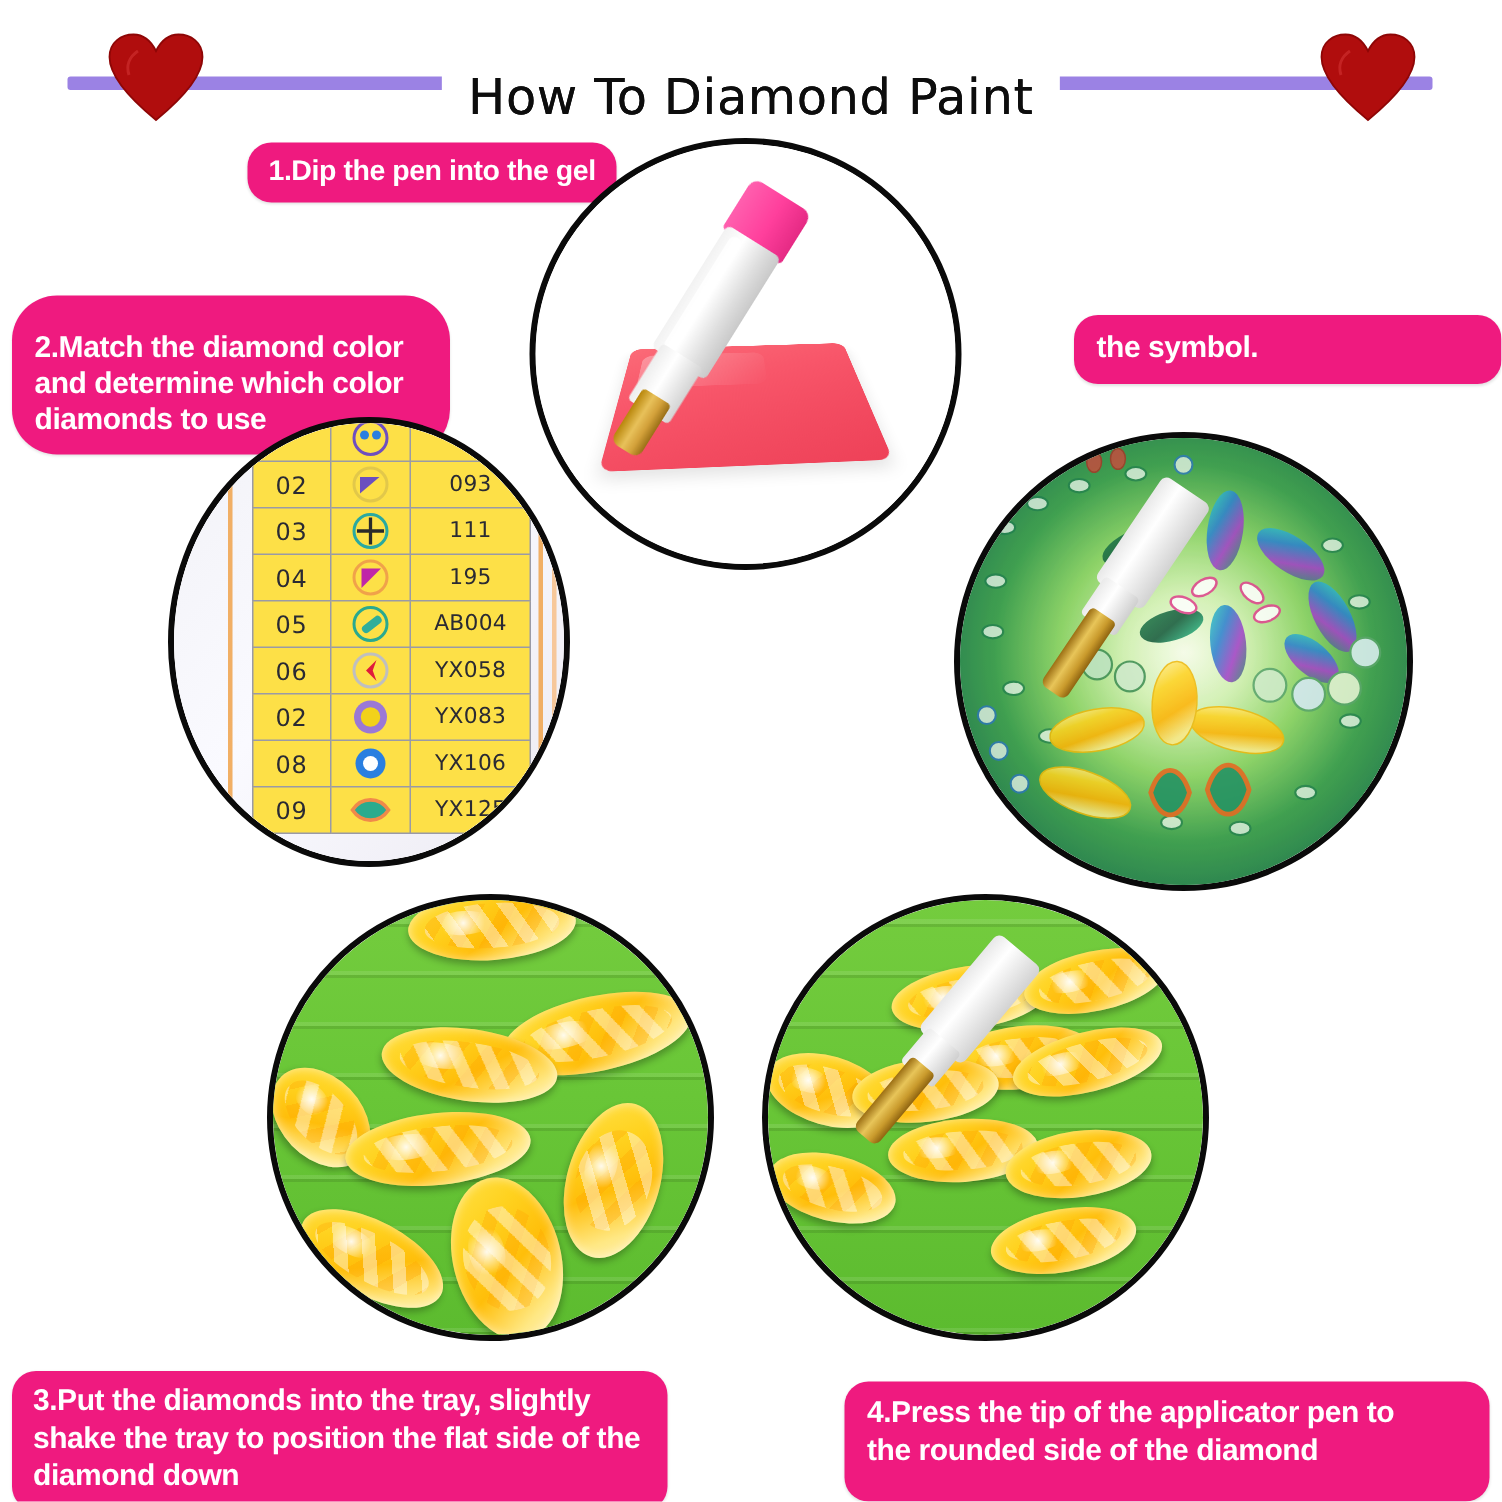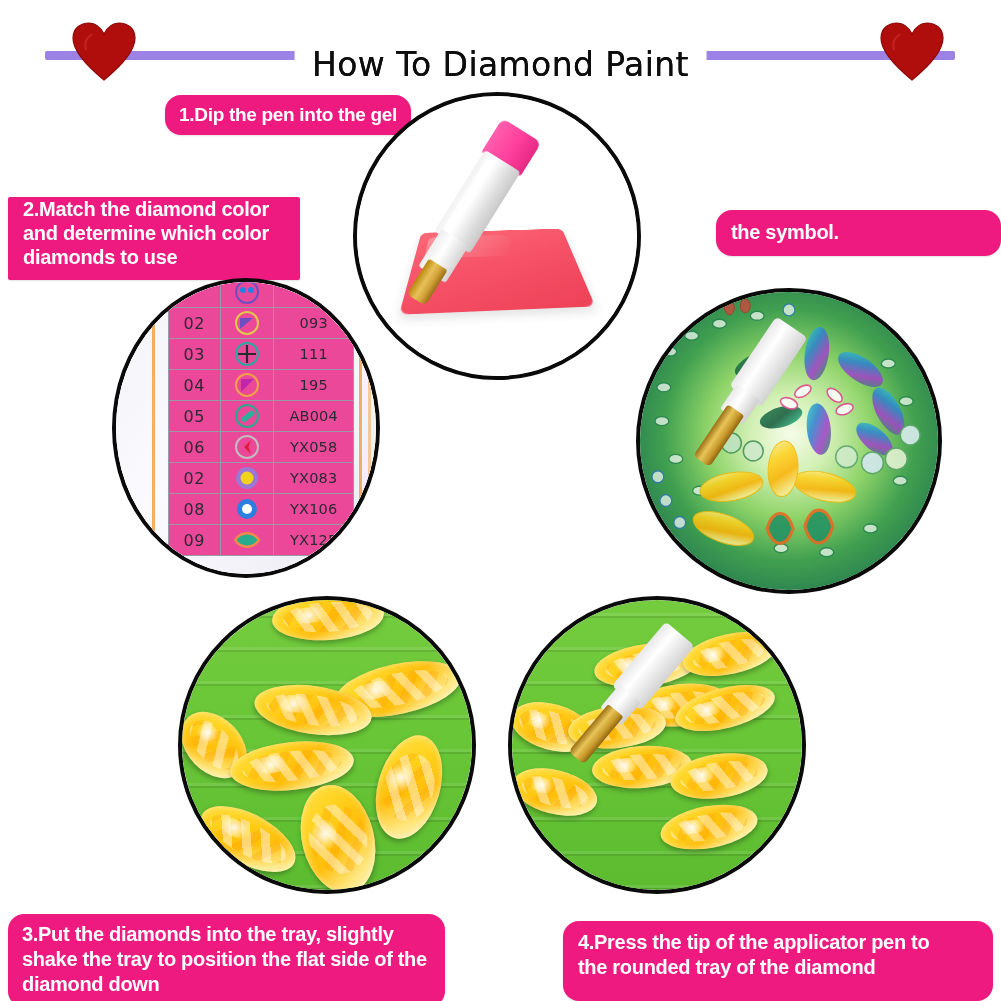--- a/index.html
+++ b/index.html
@@ -36,21 +36,21 @@
   
   .lbl{
     position:absolute;background:#ef1a7f;color:#ffffff;border-radius:14px;
     font-family:"Liberation Sans","DejaVu Sans",sans-serif;
     font-weight:700;letter-spacing:-.3px;
     padding:7px 14px 9px 14px;box-sizing:border-box;
     box-shadow:0 1px 2px rgba(0,0,0,.12);
   }
   .lbl .line{display:block;}
   #lbl1{left:165px;top:95px;font-size:19px;line-height:23px;border-radius:16px;padding:8px 14px 9px;}
-  #lbl2{left:8px;top:197px;width:292px;font-size:20px;line-height:24px;border-radius:2px;padding:0 15px 11px;}
+  #lbl2{left:8px;top:197px;width:292px;font-size:20px;line-height:24px;border-radius:30px;padding:23px 15px 11px;}
   #lbl5{left:716px;top:210px;width:285px;font-size:20px;line-height:26px;border-radius:16px;padding:9px 15px 11px;}
   #lbl3{left:8px;top:914px;width:437px;font-size:20px;line-height:25px;border-radius:16px;padding:8px 14px 10px;}
   #lbl4{left:563px;top:921px;width:430px;font-size:20px;line-height:25px;border-radius:16px;padding:9px 15px 21px;}
 
   
   .bubble{
     position:absolute;border-radius:50%;overflow:hidden;
     border:4px solid #0a0a0a;box-sizing:border-box;background:#fff;
   }
   .bubble .inner{position:absolute;left:0;top:0;right:0;bottom:0;overflow:hidden;border-radius:50%;}
@@ -91,21 +91,21 @@
   
   .scene2{position:absolute;inset:0;background:#fbfbfd;}
   .paperbg{position:absolute;inset:0;background:linear-gradient(130deg,#f2f2f7 0%,#fafaff 45%,#eceaf2 100%);}
   .obar{position:absolute;top:0;bottom:0;width:3px;background:#f0a24a;opacity:.85;}
   .obar.a{left:36px;}
   .obar.b{left:243px;}
   .obar.c{left:252px;background:#f7c08a;}
   .chart{
     position:absolute;left:52px;top:-6px;width:186px;
     border-collapse:collapse;font-family:"DejaVu Sans","Liberation Sans",sans-serif;
-    background:#ec4899;
+    background:#fde047;
   }
   .chart td{
     border:1px solid #9a9aa6;height:30px;font-size:15px;color:#2a2a33;
     text-align:center;vertical-align:middle;padding:0;
   }
   .chart td.idx{width:52px;font-size:16px;letter-spacing:.5px;}
   .chart td.sym{width:54px;}
   .chart td.code{width:80px;font-size:14.5px;letter-spacing:.2px;}
   .symwrap{display:flex;align-items:center;justify-content:center;height:100%;}
   .symwrap svg{display:block;}
@@ -193,21 +193,21 @@
   </div>
 
   <div class="lbl" id="lbl3">
     <span class="line">3.Put the diamonds into the tray, slightly</span>
     <span class="line">shake the tray to position the flat side of the</span>
     <span class="line">diamond down</span>
   </div>
 
   <div class="lbl" id="lbl4">
     <span class="line">4.Press the tip of the applicator pen to</span>
-    <span class="line">the rounded tray of the diamond</span>
+    <span class="line">the rounded side of the diamond</span>
   </div>
 
   <div class="bubble" id="bub1">
     <div class="inner">
       <div class="scene1">
         <div class="gelpad"></div>
         <div class="pen1">
           <div class="cap"></div>
           <div class="barrel"></div>
           <div class="neck"></div>

